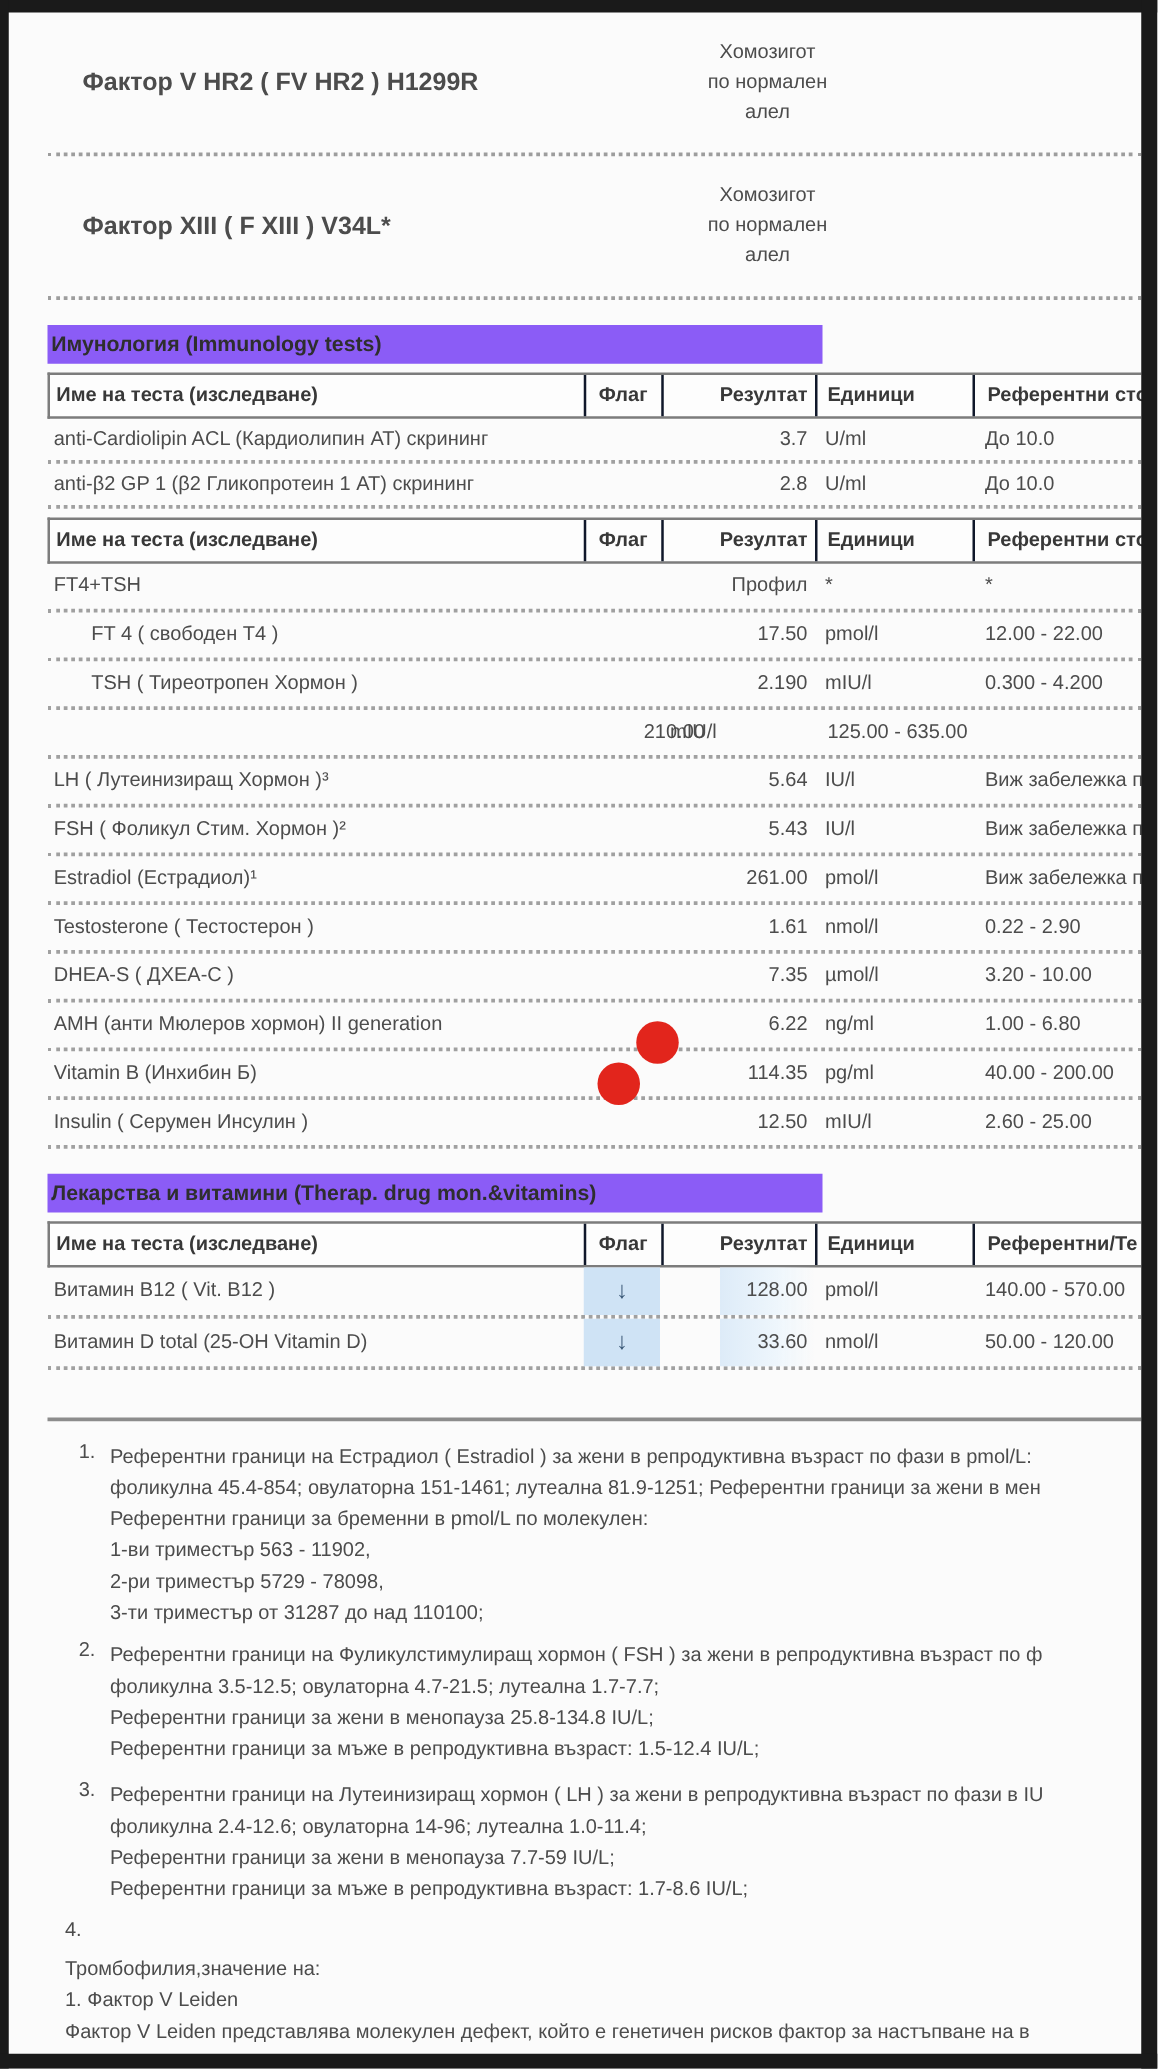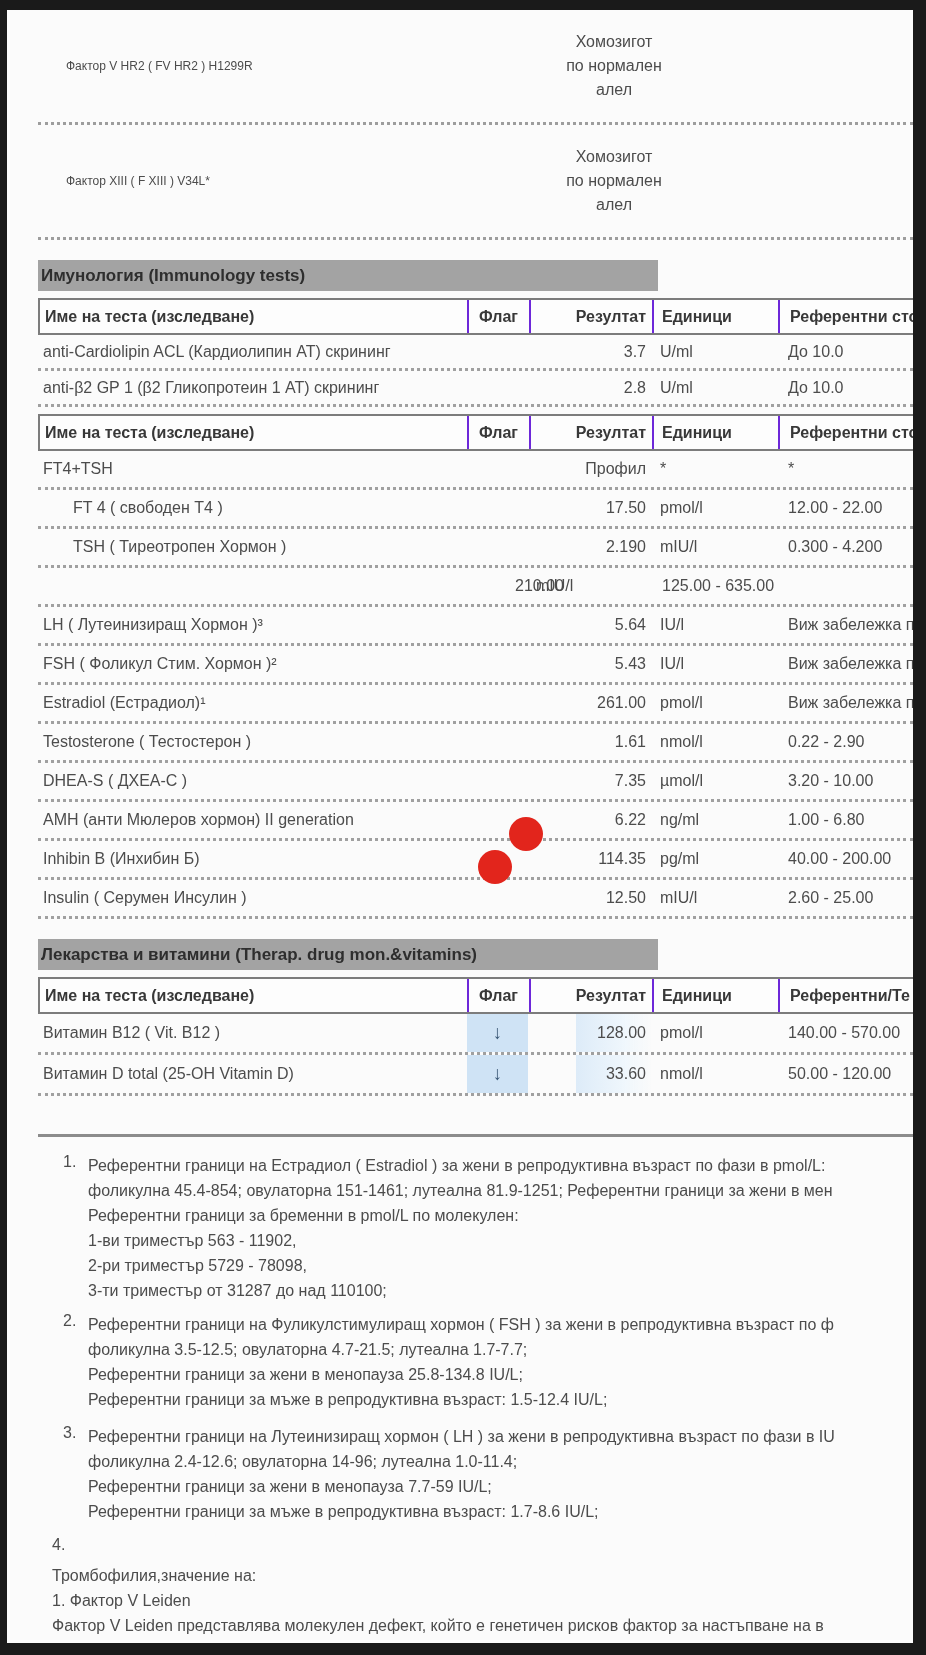--- a/index.html
+++ b/index.html
@@ -16,33 +16,33 @@
   .bar-bottom{left:0;top:1643px;width:926px;height:12px;}
 
   .content{
     position:absolute;left:38px;top:10px;width:875px;
     filter:blur(0.3px);
   }
 
   
   .g-row{display:grid;grid-template-columns:490px 172px 213px;align-items:center;
          border-bottom:3px dotted #9d9d9d;}
-  .g-name{padding-left:28px;font-size:12px;}
+  .g-name{padding-left:28px;font-size:20px;font-weight:bold;}
   .g-res{text-align:center;font-size:16px;line-height:24px;padding:20px 0;}
   .g-row.tall{min-height:76px;}
   .g-row.short{min-height:36px;}
 
   
-  .section-bar{width:620px;height:31px;background:#a3a3a3;margin-top:20px;
+  .section-bar{width:620px;height:31px;background:#8b5cf6;margin-top:20px;
                display:flex;align-items:center;}
   .section-bar .stitle{font-weight:bold;font-size:17px;color:#2e2e2e;padding-left:3px;white-space:nowrap;}
   .t-row{display:grid;grid-template-columns:429px 61px 124px 126px 135px;align-items:center;}
   .hdr-row{margin-top:7px;border:2px solid #7c7c7c;border-right:none;height:33px;
            font-weight:bold;font-size:16px;color:#383838;background:#fdfdfd;}
-  .hdr-row > div{height:100%;display:flex;align-items:center;border-right:2px solid #6d28d9;}
+  .hdr-row > div{height:100%;display:flex;align-items:center;border-right:2px solid #0f172a;}
   .hdr-row > div:last-child{border-right:none;}
   .b-row{min-height:33px;border-bottom:3px dotted #a0a0a0;font-size:16px;position:relative;}
   .c-name{padding-left:5px;white-space:nowrap;overflow:visible;}
   .c-name.indent{padding-left:35px;}
   .c-flag{justify-self:center;text-align:left;width:100%;}
   .c-result{text-align:right;padding-right:6px;white-space:nowrap;margin-left:48px;}
   .c-units{padding-left:8px;white-space:nowrap;}
   .c-ref{padding-left:10px;white-space:nowrap;}
   .hdr-row .c-result{justify-content:flex-end;}
   .hdr-row .c-flag{justify-content:center;}
@@ -189,21 +189,21 @@
   </div>
   <div class="t-row b-row hormone-row">
     <div class="c-name">AMH (анти Мюлеров хормон) II generation</div>
     <div class="c-flag"></div>
     <div class="c-result">6.22</div>
     <div class="c-units">ng/ml</div>
     <div class="c-ref">1.00 - 6.80</div>
     <div class="red-dot" style="left:471px;top:15px;"></div>
   </div>
   <div class="t-row b-row hormone-row">
-    <div class="c-name">Inhibin B (Инхибин Б)</div>
+    <div class="c-name">Vitamin B (Инхибин Б)</div>
     <div class="c-flag"></div>
     <div class="c-result">114.35</div>
     <div class="c-units">pg/ml</div>
     <div class="c-ref">40.00 - 200.00</div>
     <div class="red-dot" style="left:440px;top:9px;"></div>
   </div>
   <div class="t-row b-row hormone-row">
     <div class="c-name">Insulin ( Серумен Инсулин )</div>
     <div class="c-flag"></div>
     <div class="c-result">12.50</div>

